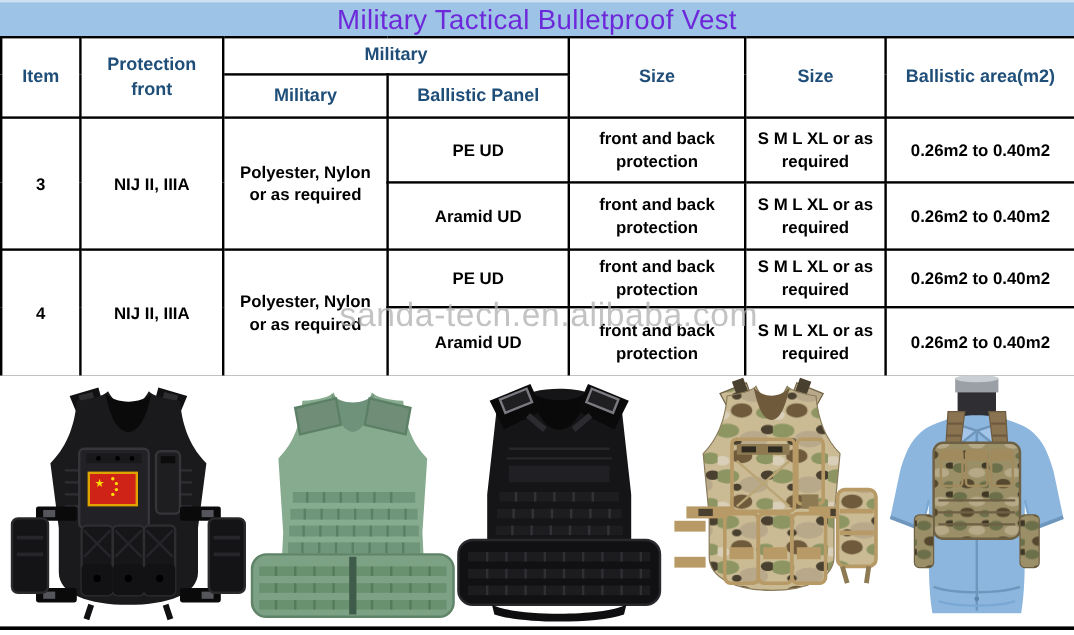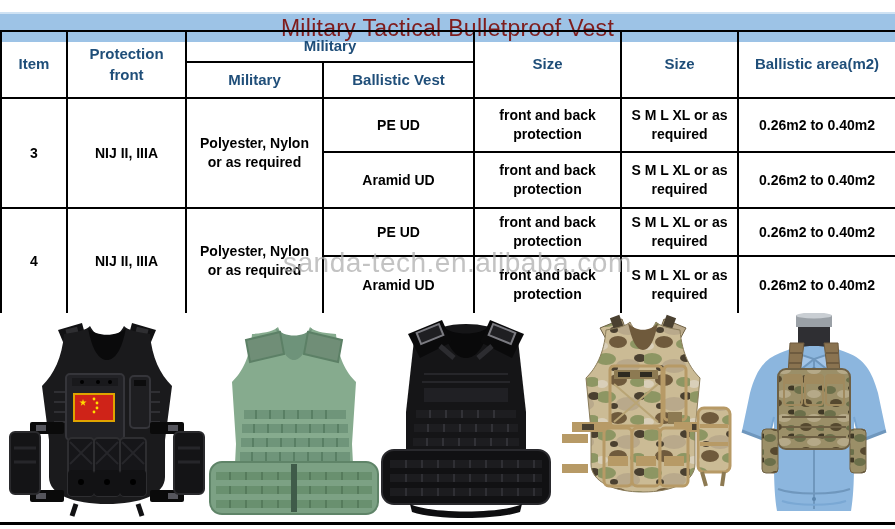--- a/index.html
+++ b/index.html
@@ -7,21 +7,21 @@
     position:relative;width:895px;height:529px;overflow:hidden;
     background:#fff;font-family:"Liberation Sans",sans-serif;
   }
   
   .title-bar{
     position:absolute;left:0;top:0;width:895px;height:30px;
     background:var(--title-bg,#9DC3E6);
     border-top:2px solid #cfe2f3;
     box-sizing:border-box;
     display:flex;align-items:center;justify-content:center;
-    font-size:23px;color:#7f1d1d;letter-spacing:.3px;margin-top:12px;
+    font-size:23px;color:#6d28d9;letter-spacing:.3px;
   }
   
   table.spec{
     position:absolute;left:0;top:30px;width:895px;
     border-collapse:collapse;table-layout:fixed;
   }
   table.spec td,table.spec th{
     border:2px solid #000;
     text-align:center;vertical-align:middle;
     padding:2px 6px;box-sizing:border-box;
@@ -70,21 +70,21 @@
         <tr style="height:31px">
       <th rowspan="2">Item</th>
       <th rowspan="2">Protection front</th>
       <th colspan="2">Military</th>
       <th rowspan="2">Size</th>
       <th rowspan="2">Size</th>
       <th rowspan="2">Ballistic area(m2)</th>
     </tr>
     <tr style="height:36px">
       <th>Military</th>
-      <th>Ballistic Vest</th>
+      <th>Ballistic Panel</th>
     </tr>
 
     <tr style="height:54px">
       <td rowspan="2">3</td>
       <td rowspan="2">NIJ II, IIIA</td>
       <td rowspan="2">Polyester, Nylon or as required</td>
       <td>PE UD</td>
       <td>front and back protection</td>
       <td>S M L XL or as required</td>
       <td>0.26m2 to 0.40m2</td>

